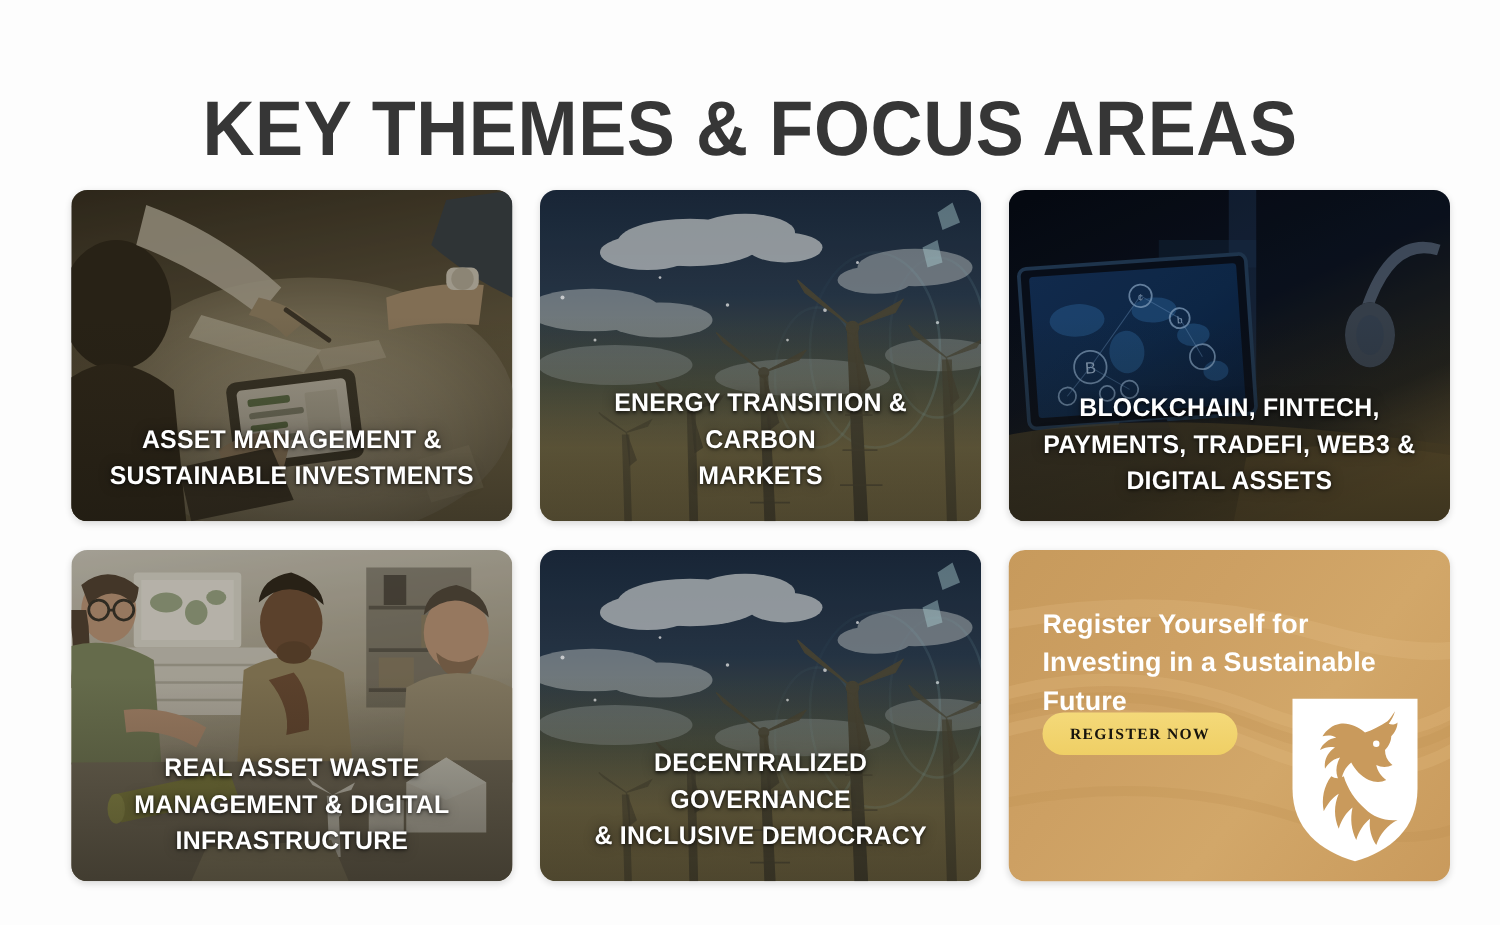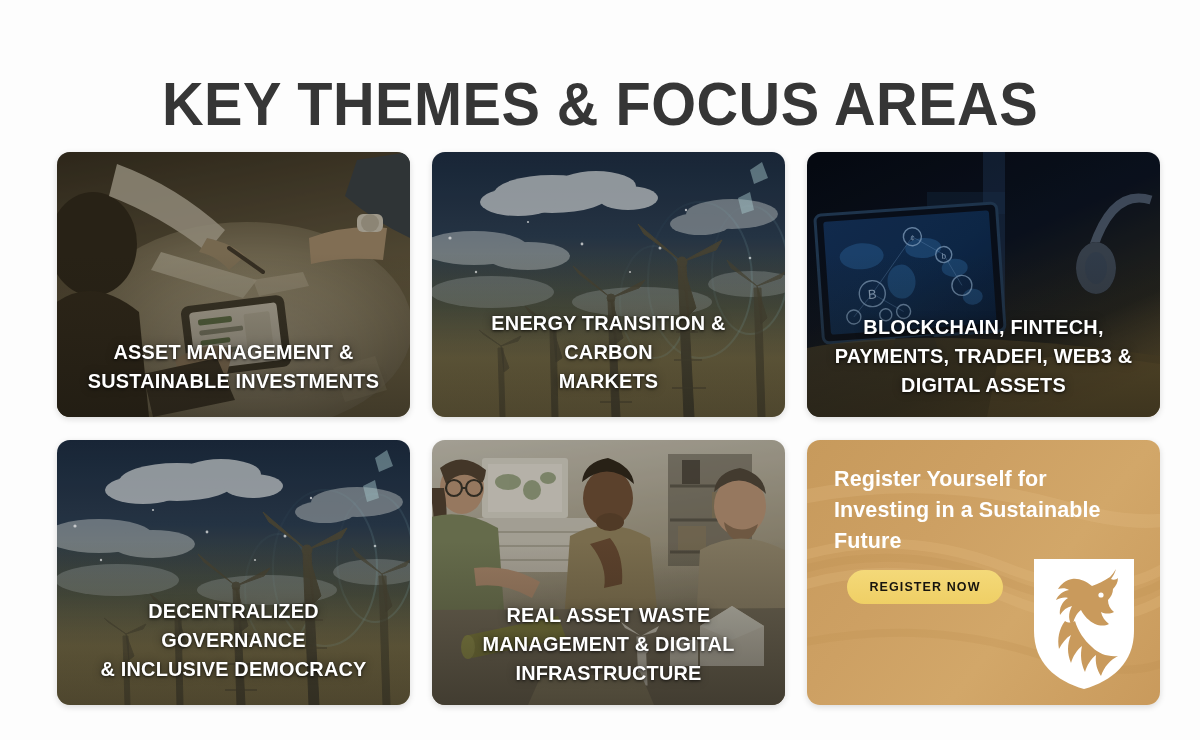--- a/index.html
+++ b/index.html
@@ -103,41 +103,41 @@
     overflow: hidden;
     background: linear-gradient(128deg, #c79a5c 0%, #cda063 35%, #d2a769 62%, #c99a5c 100%);
     box-shadow: 0 2px 6px rgba(0,0,0,0.14);
   }
   .cta-waves { position: absolute; inset: 0; }
   .cta-waves svg { display: block; width: 100%; height: 100%; }
 
   .cta-heading {
     position: absolute;
     left: 27px;
-    top: 24px;
+    top: 44px;
     width: 280px;
     color: #ffffff;
     font-family: "Liberation Sans", sans-serif;
     font-weight: bold;
     font-size: 21.5px;
     line-height: 31px;
     letter-spacing: 0.1px;
   }
 
   .cta-button {
     position: absolute;
-    left: 40px;
+    left: 27px;
     top: 130px;
     width: 156px;
     height: 34px;
     border: none;
     border-radius: 17px;
     background: linear-gradient(180deg, #f4d979 0%, #efcf65 100%);
     color: #17140d;
-    font-family: Liberation Sans, sans-serif;
+    font-family: Liberation Serif, serif;
     font-weight: bold;
     font-size: 12.5px;
     letter-spacing: 1.1px;
     cursor: pointer;
     display: flex;
     align-items: center;
     justify-content: center;
     padding: 0;
   }
 
@@ -407,20 +407,110 @@
         <div>BLOCKCHAIN, FINTECH,</div>
         <div>PAYMENTS, TRADEFI, WEB3 &amp;</div>
         <div>DIGITAL ASSETS</div>
       </div>
     </div>
 
     <div class="card">
       <div class="card-art">
         <svg viewBox="0 0 353 265" preserveAspectRatio="none" aria-hidden="true">
           <defs>
+            <linearGradient id="c4bg" x1="0" y1="0" x2="0.2" y2="1">
+              <stop offset="0%" stop-color="#d6d3ca"></stop>
+              <stop offset="55%" stop-color="#a79f8b"></stop>
+              <stop offset="100%" stop-color="#6e6752"></stop>
+            </linearGradient>
+          </defs>
+          <rect width="353" height="265" fill="url(#c4bg)"></rect>
+
+          <rect x="236" y="14" width="84" height="112" fill="#4c4740" opacity="0.5"></rect>
+          <g stroke="#3d3933" stroke-width="3" opacity="0.6">
+            <path d="M238 46 H 318 M238 80 H 318 M238 112 H 318"></path>
+          </g>
+          <rect x="250" y="20" width="18" height="24" fill="#2f2c27" opacity="0.7"></rect>
+          <rect x="280" y="52" width="24" height="26" fill="#8e7f63" opacity="0.8"></rect>
+          <rect x="246" y="86" width="28" height="24" fill="#8e7f63" opacity="0.7"></rect>
+
+          <rect x="50" y="18" width="86" height="60" rx="3" fill="#e6e4dc"></rect>
+          <rect x="56" y="24" width="74" height="48" fill="#f1efe8"></rect>
+          <g fill="#8fa07b" opacity="0.85">
+            <ellipse cx="76" cy="42" rx="13" ry="8"></ellipse>
+            <ellipse cx="100" cy="50" rx="9" ry="10"></ellipse>
+            <ellipse cx="116" cy="38" rx="8" ry="6"></ellipse>
+          </g>
+
+          <rect x="44" y="78" width="146" height="54" fill="#d9d6cd" opacity="0.9"></rect>
+          <g stroke="#b4b0a4" stroke-width="2">
+              <path d="M58 92 H 176 M58 106 H 176 M58 120 H 176"></path>
+            </g>
+
+          <ellipse cx="30" cy="48" rx="22" ry="26" fill="#c49a7e"></ellipse>
+          <path d="M8 28 Q 30 10 54 30 Q 52 48 46 40 Q 30 28 14 44 Z" fill="#4a3a2c"></path>
+          <path d="M-4 48 Q 6 76 -2 110 L 10 112 Q 18 78 12 48 Z" fill="#4a3a2c"></path>
+          <g fill="none" stroke="#2e2a24" stroke-width="2.2">
+            <circle cx="22" cy="48" r="8"></circle>
+              <circle cx="42" cy="48" r="8"></circle>
+              <path d="M30 48 H 34"></path>
+          </g>
+          <path d="M-14 82 Q 24 64 66 88 L 72 170 L -18 172 Z" fill="#7d8760"></path>
+          <path d="M42 128 Q 78 124 108 142 L 100 158 Q 72 142 44 146 Z" fill="#c49a7e"></path>
+
+          <ellipse cx="176" cy="58" rx="25" ry="29" fill="#6d4a32"></ellipse>
+          <path d="M150 42 Q 176 20 202 44 Q 200 26 176 18 Q 152 22 150 42 Z" fill="#231a13"></path>
+          <path d="M138 96 Q 176 74 218 98 L 226 180 L 132 182 Z" fill="#9a8a63"></path>
+          <path d="M158 104 Q 176 126 172 148 L 190 144 Q 192 114 178 98 Z" fill="#6d4a32"></path>
+          <ellipse cx="178" cy="82" rx="14" ry="9" fill="#5d3f2a"></ellipse>
+
+          <ellipse cx="308" cy="66" rx="26" ry="30" fill="#c49a7e"></ellipse>
+          <path d="M282 52 Q 308 28 334 54 Q 332 34 308 28 Q 284 32 282 52 Z" fill="#4a4038"></path>
+          <path d="M292 82 Q 308 96 326 84 Q 322 100 308 102 Q 294 98 292 82 Z" fill="#8a6c52"></path>
+          <path d="M268 110 Q 310 86 356 112 L 356 186 L 264 186 Z" fill="#a1957a"></path>
+
+          <path d="M-10 170 L 363 168 L 363 265 L -10 265 Z" fill="#7d7564"></path>
+
+          <g>
+            <path d="M32 196 L 126 176 L 134 198 L 40 218 Z" fill="#8d8e45"></path>
+            <ellipse cx="36" cy="207" rx="7" ry="12" fill="#a3a455"></ellipse>
+          </g>
+
+          <g fill="#e9e6dc" opacity="0.92">
+            <path d="M268 186 L 300 166 L 332 186 L 332 226 L 268 226 Z"></path>
+            <path d="M300 166 L 332 186 L 300 200 L 268 186 Z" fill="#f4f2ea"></path>
+            <rect x="238" y="200" width="28" height="26"></rect>
+          </g>
+
+          <g stroke="#efece2" stroke-width="3" fill="#efece2">
+            <path d="M206 198 L 208 244 L 214 244 L 212 198 Z"></path>
+            <g transform="translate(209,196)" stroke="none">
+              <path d="M0 0 L -20 -14 L -16 -8 Z"></path>
+              <path d="M0 0 L 18 -10 L 15 -4 Z"></path>
+              <path d="M0 0 L 2 20 L 7 16 Z"></path>
+            </g>
+          </g>
+
+          <path d="M108 238 L 208 232 L 222 265 L 96 265 Z" fill="#9a9077"></path>
+          <rect width="353" height="265" fill="#5b5236" opacity="0.22"></rect>
+          <rect width="353" height="265" fill="#000000" opacity="0.13"></rect>
+        </svg>
+      </div>
+      <div class="card-veil"></div>
+      <div class="card-caption three-line">
+        <div>REAL ASSET WASTE</div>
+        <div>MANAGEMENT &amp; DIGITAL</div>
+        <div>INFRASTRUCTURE</div>
+      </div>
+    </div>
+
+    <div class="card">
+      <div class="card-art">
+        <svg viewBox="0 0 353 265" preserveAspectRatio="none" aria-hidden="true">
+          <defs>
             <linearGradient id="c5sky" x1="0" y1="0" x2="0" y2="1">
               <stop offset="0%" stop-color="#1b2a3d"></stop>
               <stop offset="32%" stop-color="#29394b"></stop>
               <stop offset="58%" stop-color="#4e5445"></stop>
               <stop offset="78%" stop-color="#81764e"></stop>
               <stop offset="100%" stop-color="#8a7d52"></stop>
             </linearGradient>
             <linearGradient id="c5glow" x1="0" y1="0" x2="1" y2="1">
               <stop offset="0%" stop-color="#9fd8de" stop-opacity="0"></stop>
               <stop offset="100%" stop-color="#9fd8de" stop-opacity="0.35"></stop>
@@ -505,110 +595,20 @@
           <rect width="353" height="265" fill="#000000" opacity="0.1"></rect>
         </svg>
       </div>
       <div class="card-veil"></div>
       <div class="card-caption">
         <div>DECENTRALIZED GOVERNANCE</div>
         <div>&amp; INCLUSIVE DEMOCRACY</div>
       </div>
     </div>
 
-    <div class="card">
-      <div class="card-art">
-        <svg viewBox="0 0 353 265" preserveAspectRatio="none" aria-hidden="true">
-          <defs>
-            <linearGradient id="c4bg" x1="0" y1="0" x2="0.2" y2="1">
-              <stop offset="0%" stop-color="#d6d3ca"></stop>
-              <stop offset="55%" stop-color="#a79f8b"></stop>
-              <stop offset="100%" stop-color="#6e6752"></stop>
-            </linearGradient>
-          </defs>
-          <rect width="353" height="265" fill="url(#c4bg)"></rect>
-
-          <rect x="236" y="14" width="84" height="112" fill="#4c4740" opacity="0.5"></rect>
-          <g stroke="#3d3933" stroke-width="3" opacity="0.6">
-            <path d="M238 46 H 318 M238 80 H 318 M238 112 H 318"></path>
-          </g>
-          <rect x="250" y="20" width="18" height="24" fill="#2f2c27" opacity="0.7"></rect>
-          <rect x="280" y="52" width="24" height="26" fill="#8e7f63" opacity="0.8"></rect>
-          <rect x="246" y="86" width="28" height="24" fill="#8e7f63" opacity="0.7"></rect>
-
-          <rect x="50" y="18" width="86" height="60" rx="3" fill="#e6e4dc"></rect>
-          <rect x="56" y="24" width="74" height="48" fill="#f1efe8"></rect>
-          <g fill="#8fa07b" opacity="0.85">
-            <ellipse cx="76" cy="42" rx="13" ry="8"></ellipse>
-            <ellipse cx="100" cy="50" rx="9" ry="10"></ellipse>
-            <ellipse cx="116" cy="38" rx="8" ry="6"></ellipse>
-          </g>
-
-          <rect x="44" y="78" width="146" height="54" fill="#d9d6cd" opacity="0.9"></rect>
-          <g stroke="#b4b0a4" stroke-width="2">
-              <path d="M58 92 H 176 M58 106 H 176 M58 120 H 176"></path>
-            </g>
-
-          <ellipse cx="30" cy="48" rx="22" ry="26" fill="#c49a7e"></ellipse>
-          <path d="M8 28 Q 30 10 54 30 Q 52 48 46 40 Q 30 28 14 44 Z" fill="#4a3a2c"></path>
-          <path d="M-4 48 Q 6 76 -2 110 L 10 112 Q 18 78 12 48 Z" fill="#4a3a2c"></path>
-          <g fill="none" stroke="#2e2a24" stroke-width="2.2">
-            <circle cx="22" cy="48" r="8"></circle>
-              <circle cx="42" cy="48" r="8"></circle>
-              <path d="M30 48 H 34"></path>
-          </g>
-          <path d="M-14 82 Q 24 64 66 88 L 72 170 L -18 172 Z" fill="#7d8760"></path>
-          <path d="M42 128 Q 78 124 108 142 L 100 158 Q 72 142 44 146 Z" fill="#c49a7e"></path>
-
-          <ellipse cx="176" cy="58" rx="25" ry="29" fill="#6d4a32"></ellipse>
-          <path d="M150 42 Q 176 20 202 44 Q 200 26 176 18 Q 152 22 150 42 Z" fill="#231a13"></path>
-          <path d="M138 96 Q 176 74 218 98 L 226 180 L 132 182 Z" fill="#9a8a63"></path>
-          <path d="M158 104 Q 176 126 172 148 L 190 144 Q 192 114 178 98 Z" fill="#6d4a32"></path>
-          <ellipse cx="178" cy="82" rx="14" ry="9" fill="#5d3f2a"></ellipse>
-
-          <ellipse cx="308" cy="66" rx="26" ry="30" fill="#c49a7e"></ellipse>
-          <path d="M282 52 Q 308 28 334 54 Q 332 34 308 28 Q 284 32 282 52 Z" fill="#4a4038"></path>
-          <path d="M292 82 Q 308 96 326 84 Q 322 100 308 102 Q 294 98 292 82 Z" fill="#8a6c52"></path>
-          <path d="M268 110 Q 310 86 356 112 L 356 186 L 264 186 Z" fill="#a1957a"></path>
-
-          <path d="M-10 170 L 363 168 L 363 265 L -10 265 Z" fill="#7d7564"></path>
-
-          <g>
-            <path d="M32 196 L 126 176 L 134 198 L 40 218 Z" fill="#8d8e45"></path>
-            <ellipse cx="36" cy="207" rx="7" ry="12" fill="#a3a455"></ellipse>
-          </g>
-
-          <g fill="#e9e6dc" opacity="0.92">
-            <path d="M268 186 L 300 166 L 332 186 L 332 226 L 268 226 Z"></path>
-            <path d="M300 166 L 332 186 L 300 200 L 268 186 Z" fill="#f4f2ea"></path>
-            <rect x="238" y="200" width="28" height="26"></rect>
-          </g>
-
-          <g stroke="#efece2" stroke-width="3" fill="#efece2">
-            <path d="M206 198 L 208 244 L 214 244 L 212 198 Z"></path>
-            <g transform="translate(209,196)" stroke="none">
-              <path d="M0 0 L -20 -14 L -16 -8 Z"></path>
-              <path d="M0 0 L 18 -10 L 15 -4 Z"></path>
-              <path d="M0 0 L 2 20 L 7 16 Z"></path>
-            </g>
-          </g>
-
-          <path d="M108 238 L 208 232 L 222 265 L 96 265 Z" fill="#9a9077"></path>
-          <rect width="353" height="265" fill="#5b5236" opacity="0.22"></rect>
-          <rect width="353" height="265" fill="#000000" opacity="0.13"></rect>
-        </svg>
-      </div>
-      <div class="card-veil"></div>
-      <div class="card-caption three-line">
-        <div>REAL ASSET WASTE</div>
-        <div>MANAGEMENT &amp; DIGITAL</div>
-        <div>INFRASTRUCTURE</div>
-      </div>
-    </div>
-
     <div class="cta">
       <div class="cta-waves">
         <svg viewBox="0 0 353 265" preserveAspectRatio="none" aria-hidden="true">
           <g fill="none" stroke="#e0b87e" stroke-opacity="0.3" stroke-width="10">
             <path d="M-20 120 Q 90 84 200 128 T 380 112"></path>
             <path d="M-20 150 Q 90 112 200 158 T 380 142"></path>
           </g>
           <g fill="none" stroke="#b98b4e" stroke-opacity="0.22" stroke-width="8">
             <path d="M-20 134 Q 90 98 200 142 T 380 126"></path>
             <path d="M-20 206 Q 110 176 230 214 T 390 198"></path>

